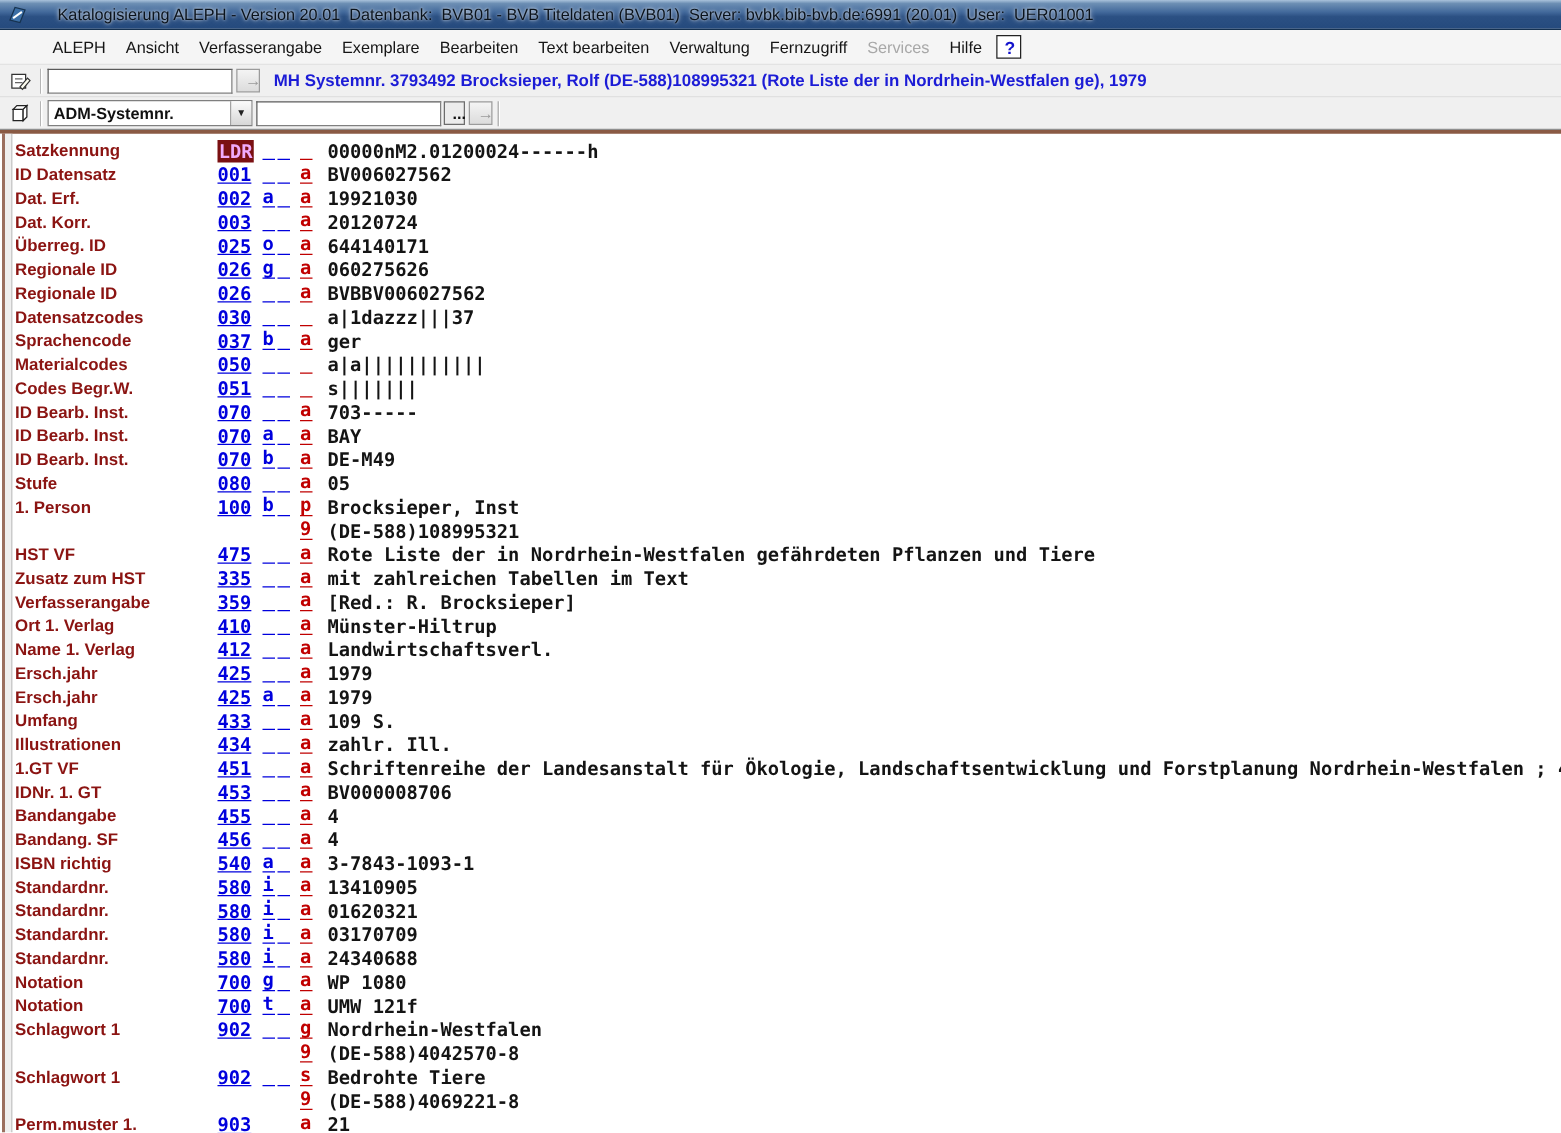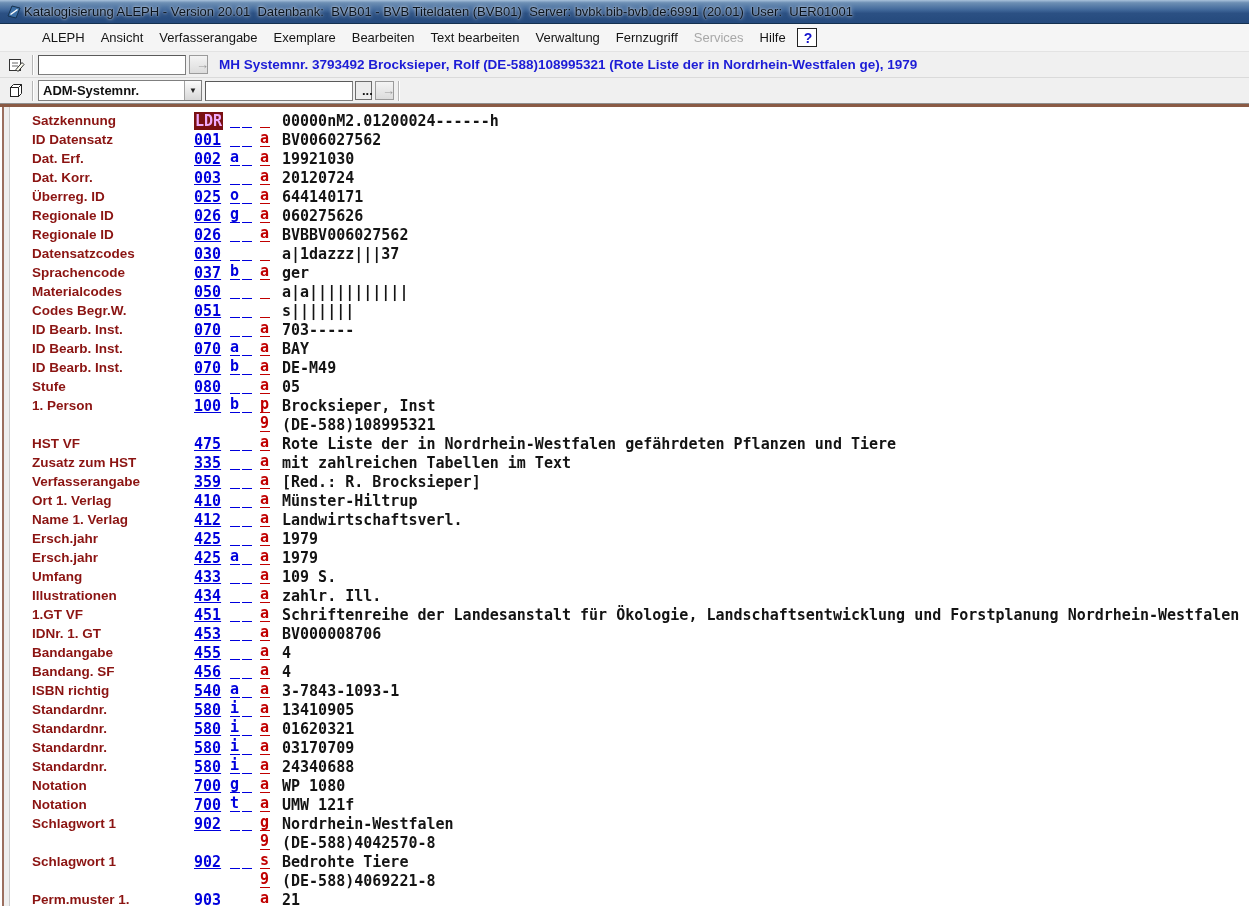--- a/index.html
+++ b/index.html
@@ -6,21 +6,21 @@
   body{
     width:1249px;height:906px;overflow:hidden;background:#fff;
     font-family:"Liberation Sans",sans-serif;
     -webkit-font-smoothing:antialiased;
   }
   
   .titlebar{
     height:24px;box-sizing:border-box;
     background:linear-gradient(180deg,#a9c2db 0%,#6d8fb4 12%,#42699b 42%,#2b5083 58%,#254a7d 100%);
     border-bottom:1px solid #14304f;
-    display:flex;align-items:center;padding:0 6px;gap:2px;text-align:right;
+    display:flex;align-items:center;padding:0 6px;gap:24px;text-align:right;
   }
   .title-text{
     font-size:13px;color:#0b131c;white-space:pre;
     text-shadow:0 0 4px rgba(255,255,255,.75),0 0 2px rgba(255,255,255,.6);
   }
   
   .menubar{
     height:28px;box-sizing:border-box;background:#f5f5f5;
     display:flex;align-items:center;padding-left:4px;
     border-bottom:1px solid #e3e3e3;
@@ -72,21 +72,21 @@
   
   .content{
     height:802px;box-sizing:border-box;background:#fff;
     border-top:3px solid #8a5a44;display:flex;
   }
   .left-rail{
     width:10px;flex:0 0 10px;
     background:linear-gradient(90deg,#ffffff 0 2px,#9b6f5f 2px 4px,#efefef 4px 9px,#cbcbcb 9px 10px);
   }
   .rows{flex:1;padding-top:4px;overflow:hidden;}
-  .row{height:19px;display:flex;align-items:flex-end;padding-left:22px;}
+  .row{height:19px;display:flex;align-items:flex-end;padding-left:2px;}
   .lbl{
     width:162px;flex:0 0 162px;font-size:13.5px;font-weight:bold;
     color:#8b1412;line-height:18px;white-space:nowrap;
   }
   .mono{font-family:"DejaVu Sans Mono",monospace;font-weight:bold;font-size:15px;line-height:18px;}
   .tagcol{width:36px;flex:0 0 36px;}
   .tag{color:#0000dd;text-decoration:underline;}
   .tag.sel{background:#7a1012;color:#f0abfc;text-decoration:none;padding:0 1px;}
   .ind{
     width:10px;flex:0 0 10px;margin-right:2px;margin-bottom:2px;

